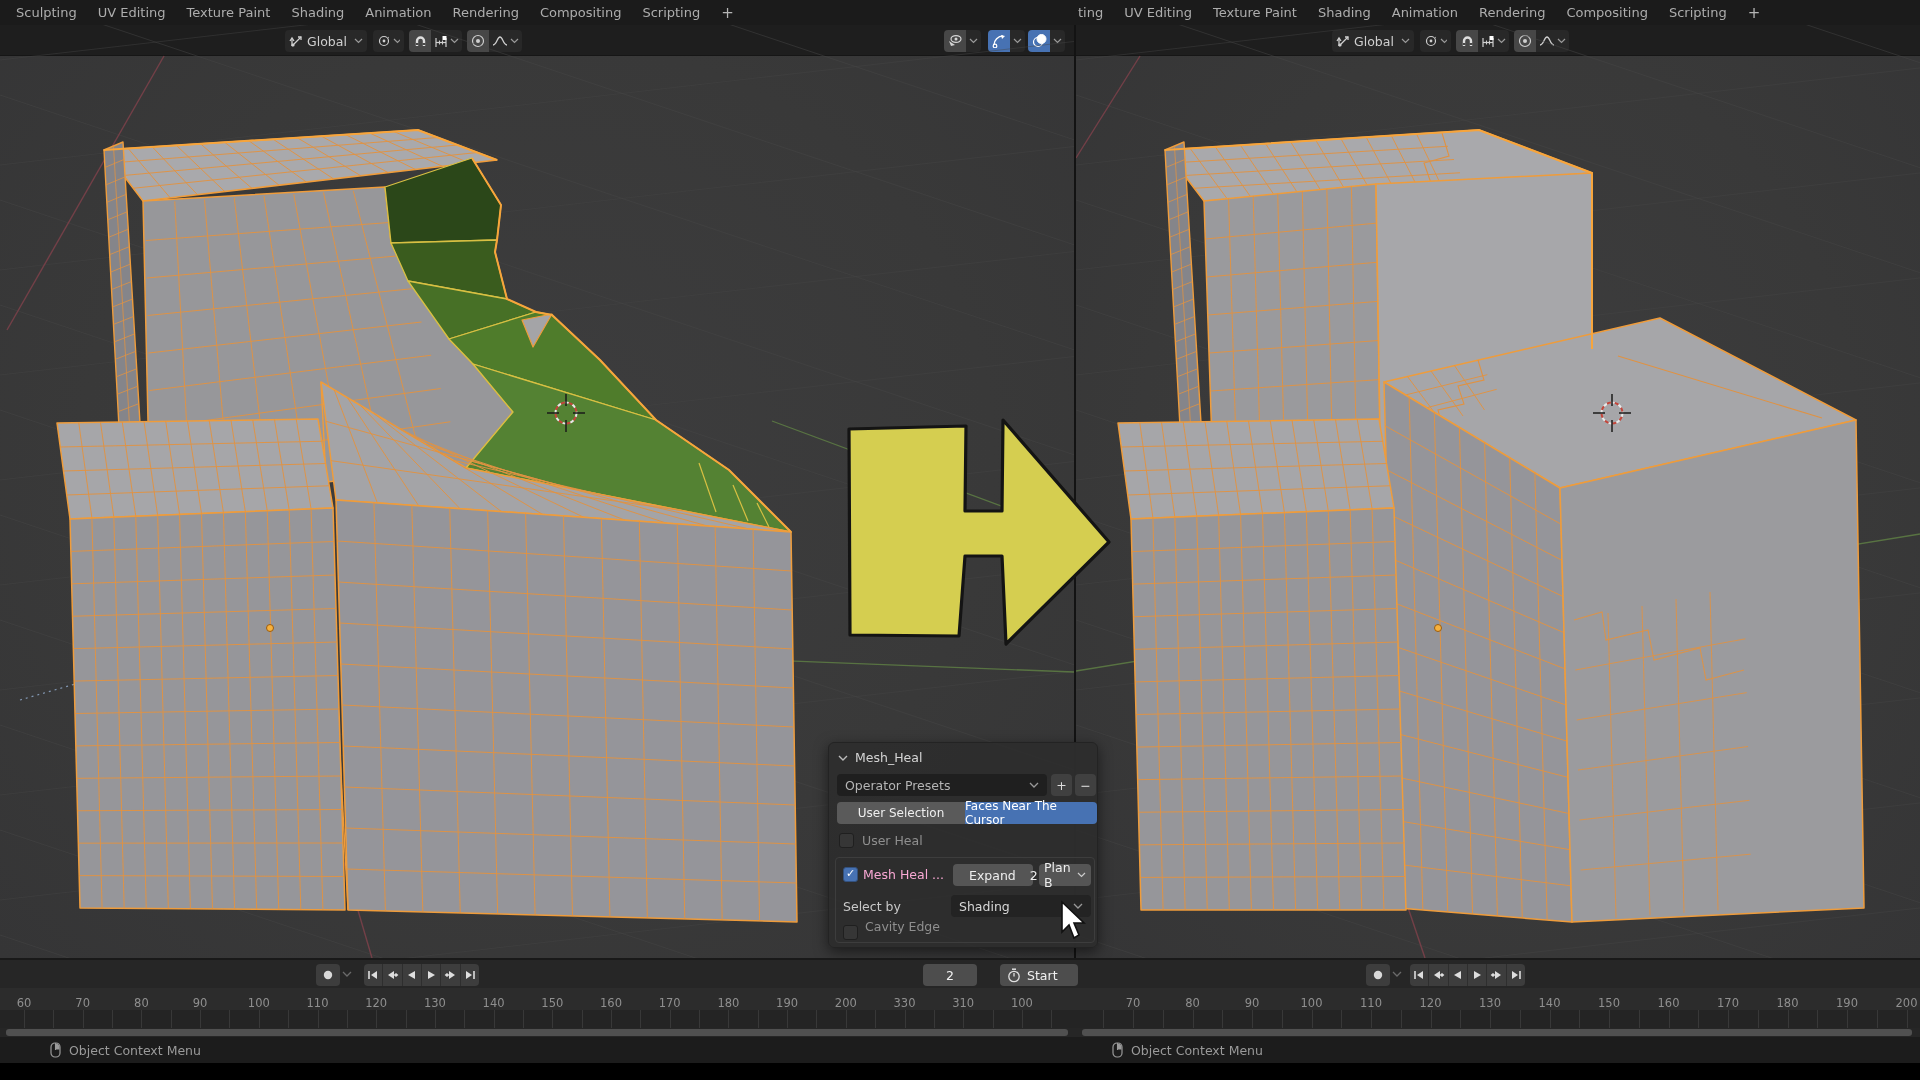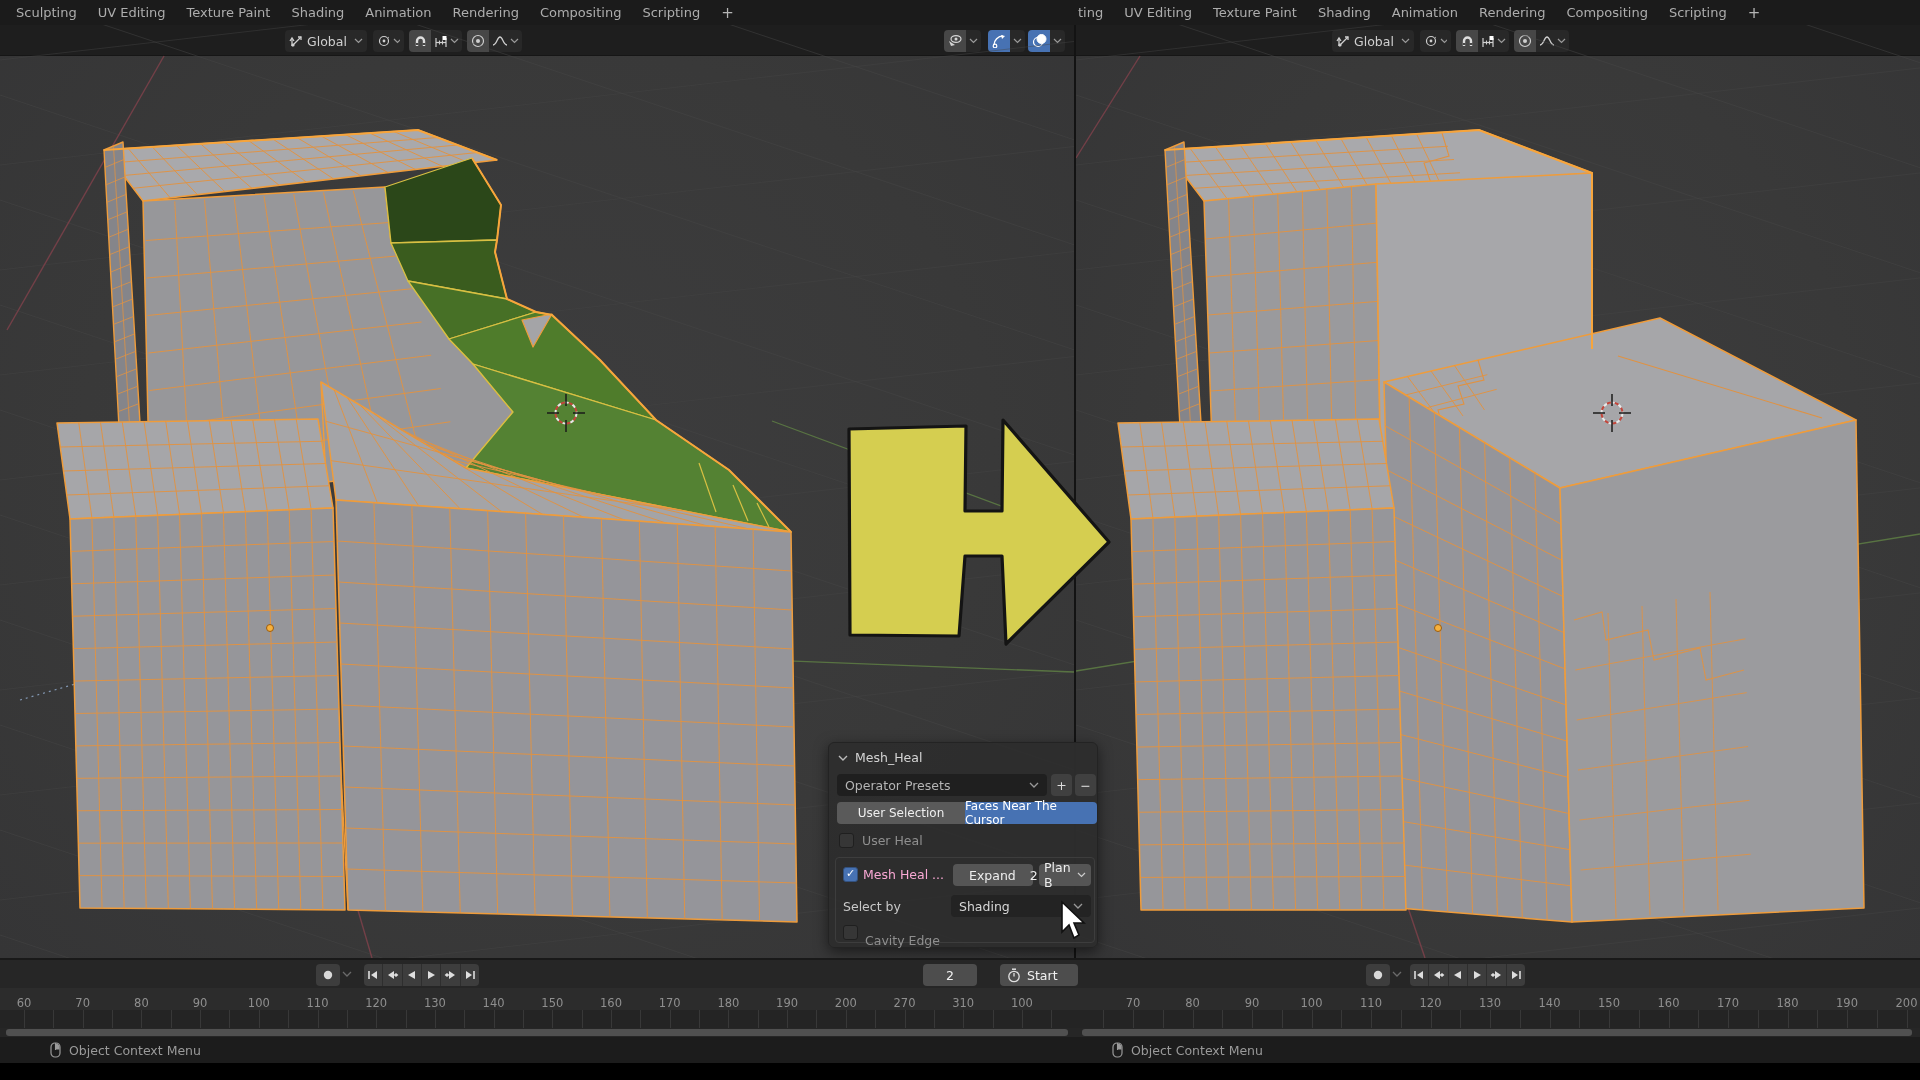--- a/index.html
+++ b/index.html
@@ -429,21 +429,21 @@
       </svg>
   </div>
   <span class="plbl" style="left:14px;top:156px">Select by</span>
   <div class="field" style="left:122px;top:152px;width:140px;background:#232323;color:#d8d8d8;padding:0 8px">
     <span style="flex:1">Shading</span>
     <svg width="10" height="7">
         <polyline points="1,1 5,5 9,1" fill="none" stroke="#999" stroke-width="1.3"></polyline>
       </svg>
   </div>
   <div class="chk" style="left:14px;top:182px"></div>
-  <span class="plbl dis" style="left:36px;top:190px">Cavity Edge</span>
+  <span class="plbl dis" style="left:36px;top:176px">Cavity Edge</span>
 </div>
 
 <svg class="abs" style="left:1058px;top:900px" width="30" height="42">
   <polygon points="4,2 4,32 11,25 16,38 21,35 16,23 26,23" fill="#fff" stroke="#111" stroke-width="1.6"></polygon>
 </svg>
 
 <div class="abs" id="tl"></div>
 <div class="tbtn" style="left:316px;width:24px">
     <svg width="10" height="10">
       <circle cx="5" cy="5" r="4.2" fill="#d8d8d8"></circle>
@@ -551,21 +551,21 @@
     <span class="rnum" style="left: 317.5px;">110</span>
     <span class="rnum" style="left: 376.2px;">120</span>
     <span class="rnum" style="left: 434.9px;">130</span>
     <span class="rnum" style="left: 493.6px;">140</span>
     <span class="rnum" style="left: 552.3px;">150</span>
     <span class="rnum" style="left: 611px;">160</span>
     <span class="rnum" style="left: 669.7px;">170</span>
     <span class="rnum" style="left: 728.4px;">180</span>
     <span class="rnum" style="left: 787.1px;">190</span>
     <span class="rnum" style="left: 845.8px;">200</span>
-    <span class="rnum" style="left: 904.5px;">270</span>
+    <span class="rnum" style="left: 904.5px;">330</span>
     <span class="rnum" style="left: 963.2px;">310</span>
     <span class="rnum" style="left: 1021.9px;">100</span>
     <span class="rnum" style="left: 1133px;">70</span>
     <span class="rnum" style="left: 1192.5px;">80</span>
     <span class="rnum" style="left: 1252px;">90</span>
     <span class="rnum" style="left: 1311.5px;">100</span>
     <span class="rnum" style="left: 1371px;">110</span>
     <span class="rnum" style="left: 1430.5px;">120</span>
     <span class="rnum" style="left: 1490px;">130</span>
     <span class="rnum" style="left: 1549.5px;">140</span>

